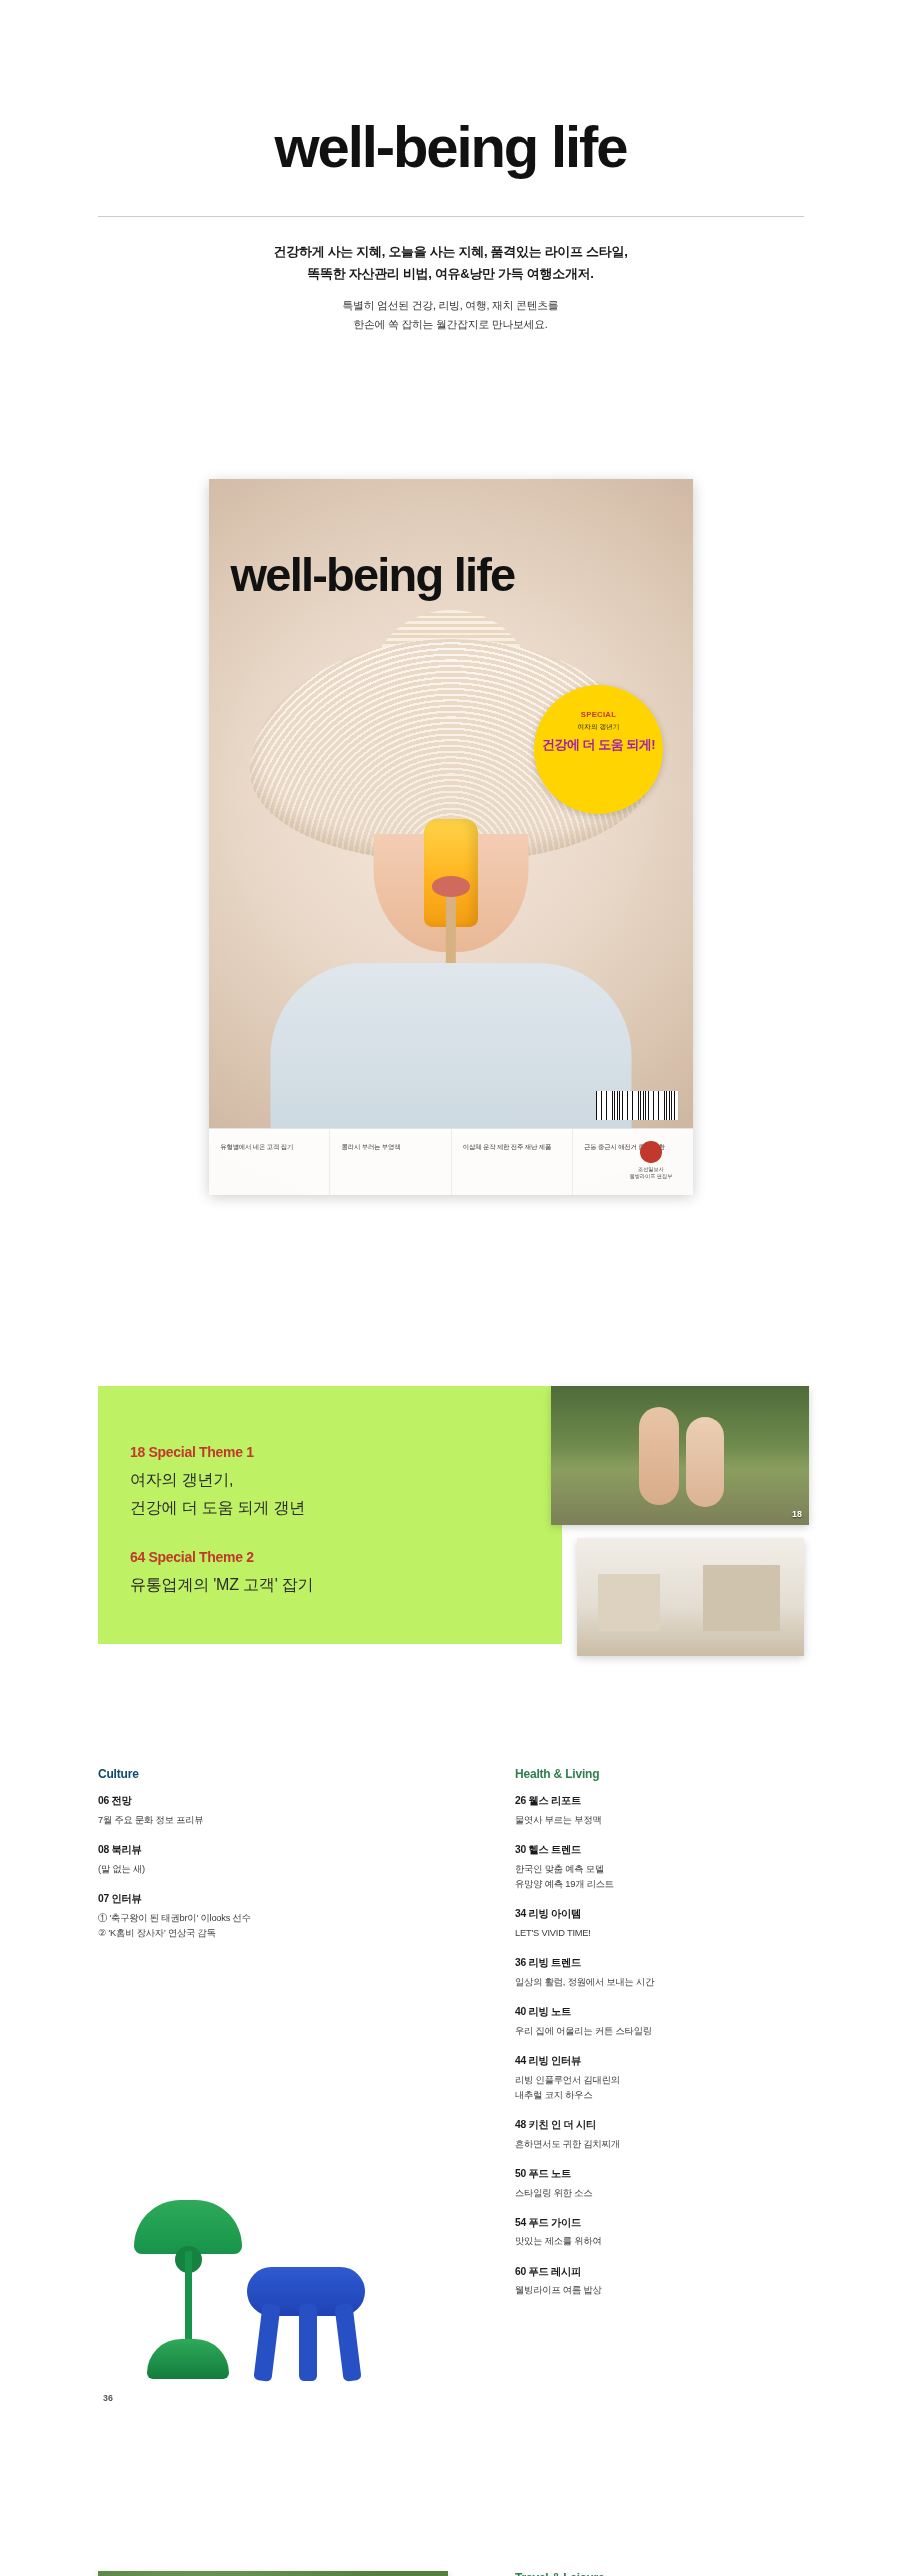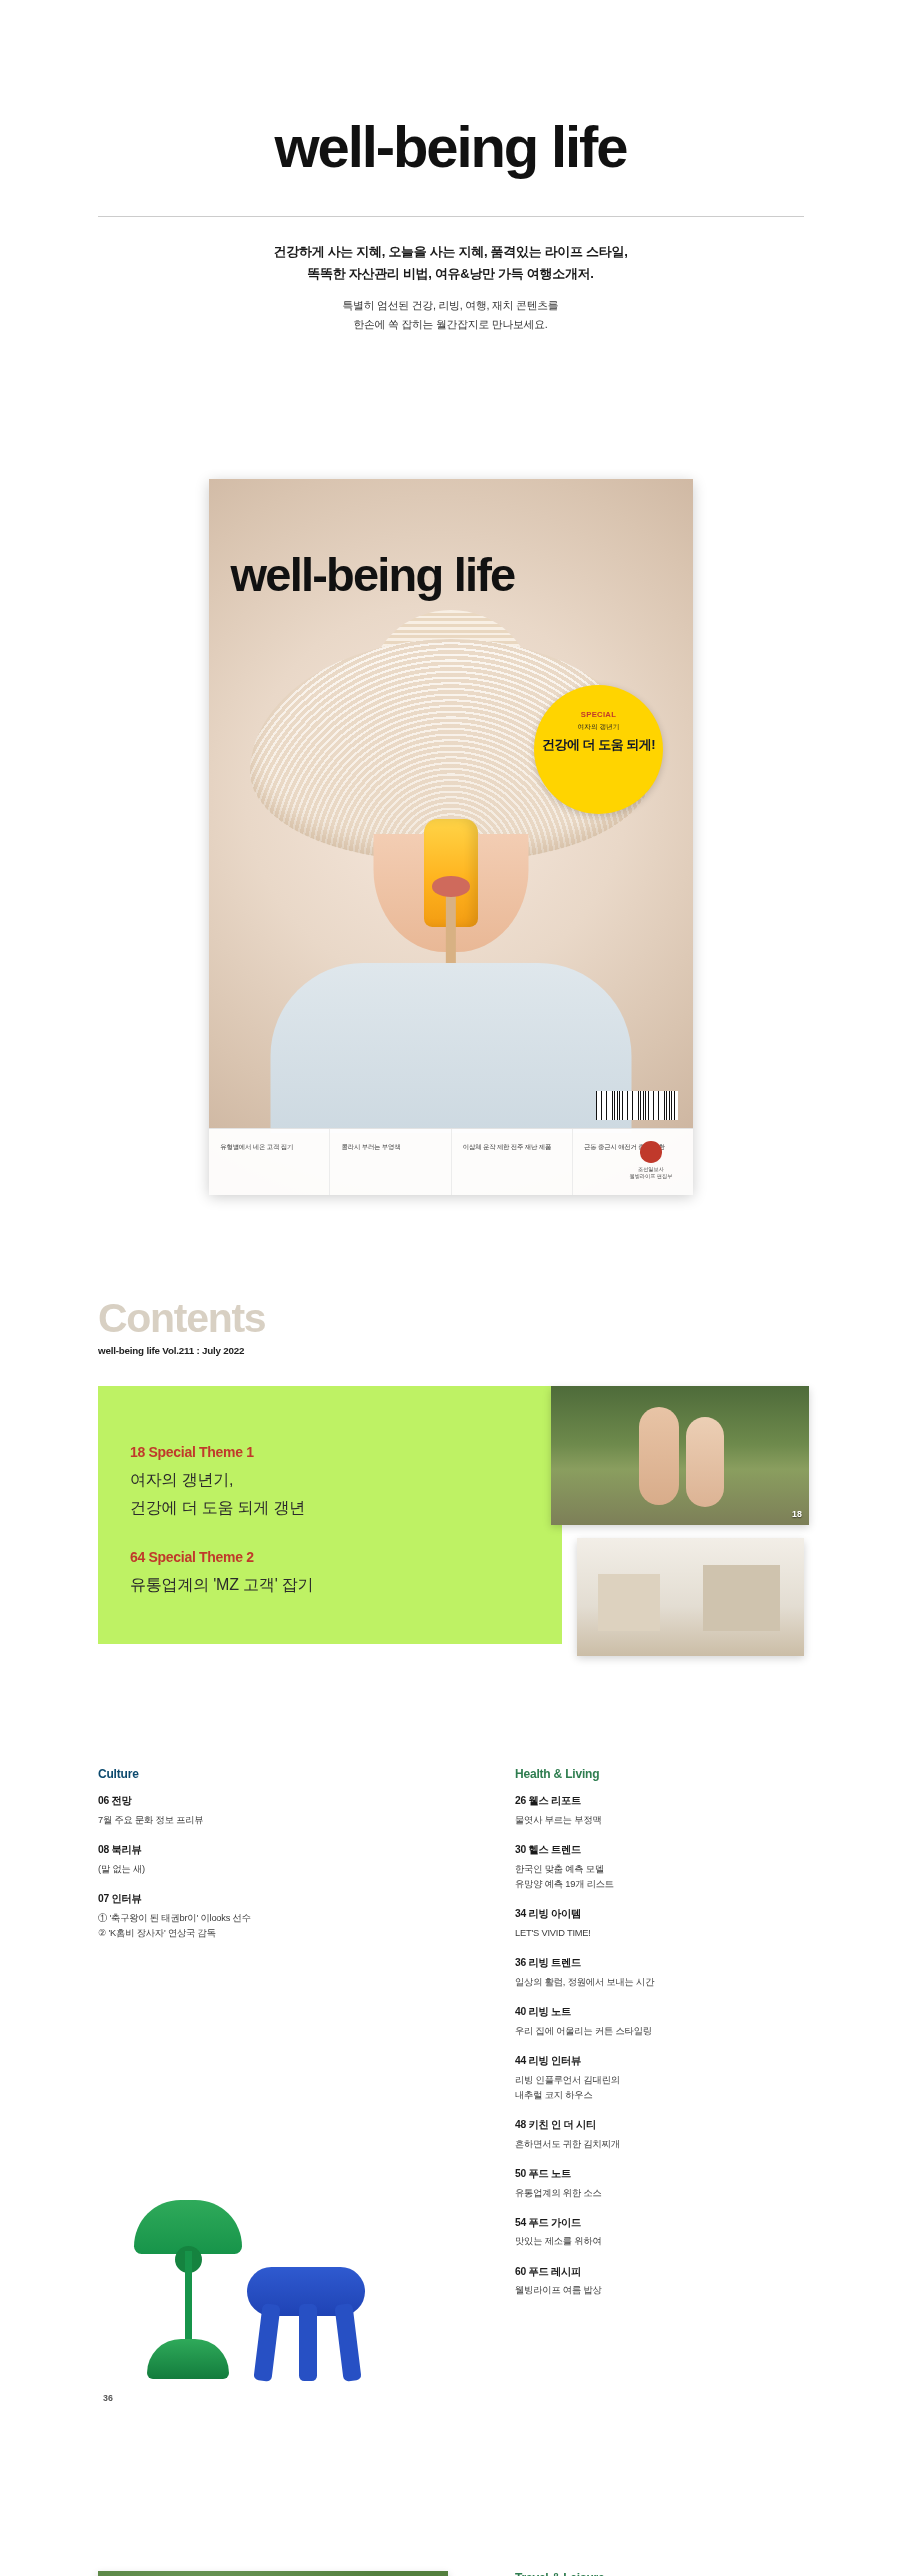--- a/index.html
+++ b/index.html
@@ -212,21 +212,21 @@
     width: 129px;
     height: 129px;
     border-radius: 50%;
     background: #ffd400;
     box-shadow: 0 2.1px 7.2px rgba(0,0,0,0.18);
     text-align: center;
     padding-top: 25px;
   }
   .cover-badge .b1 { font-size: 7.7px; font-weight: 700; color: #c0392b; letter-spacing: 0.3px; }
   .cover-badge .b2 { font-size: 6.7px; color: #222; margin-top: 4.1px; }
-  .cover-badge .b3 { font-size: 13px; font-weight: 900; color: #0f172a; margin-top: 5.2px; line-height: 1.25; letter-spacing: -0.5px; }
+  .cover-badge .b3 { font-size: 13px; font-weight: 900; color: #a21caf; margin-top: 5.2px; line-height: 1.25; letter-spacing: -0.5px; }
   .cover-bottom {
     position: absolute;
     left: 0; right: 0; bottom: 0;
     height: 67px;
     background: rgba(255,255,255,0.95);
     border-top: 0.5px solid #e3e3e3;
     display: flex;
   }
   .cover-bottom .cell {
     flex: 1;
@@ -529,24 +529,20 @@
 애전거 중속 전환</div>
     </div>
 
     <div class="cover-pub">
       <div class="disc"></div>
       <div>조선일보사</div>
       <div>웰빙라이프 편집부</div>
     </div>
   </div>
 
-  <div class="contents-head">
-    <div class="contents-title">Contents</div>
-    <div class="contents-sub">well-being life Vol.211 : July 2022</div>
-  </div>
 
   <div class="special-band">
     <div class="special-inner">
       <div class="special-item">
         <div class="t">18 Special Theme 1</div>
         <div class="d">여자의 갱년기,</div>
         <div class="d" style="margin-top:1px">건강에 더 도움 되게 갱년</div>
       </div>
       <div class="special-item">
         <div class="t">64 Special Theme 2</div>
@@ -616,21 +612,21 @@
       <div class="h">44 리빙 인터뷰</div>
       <div class="l" style="white-space:pre-line">리빙 인플루언서 김대린의
 내추럴 코지 하우스</div>
     </div>
     <div class="entry">
       <div class="h">48 키친 인 더 시티</div>
       <div class="l" style="white-space:pre-line">흔하면서도 귀한 김치찌개</div>
     </div>
     <div class="entry">
       <div class="h">50 푸드 노트</div>
-      <div class="l" style="white-space:pre-line">유통업계의 위한 소스</div>
+      <div class="l" style="white-space:pre-line">스타일링 위한 소스</div>
     </div>
     <div class="entry">
       <div class="h">54 푸드 가이드</div>
       <div class="l" style="white-space:pre-line">맛있는 제소를 위하여</div>
     </div>
     <div class="entry">
       <div class="h">60 푸드 레시피</div>
       <div class="l" style="white-space:pre-line">웰빙라이프 여름 밥상</div>
     </div>
   </div>

